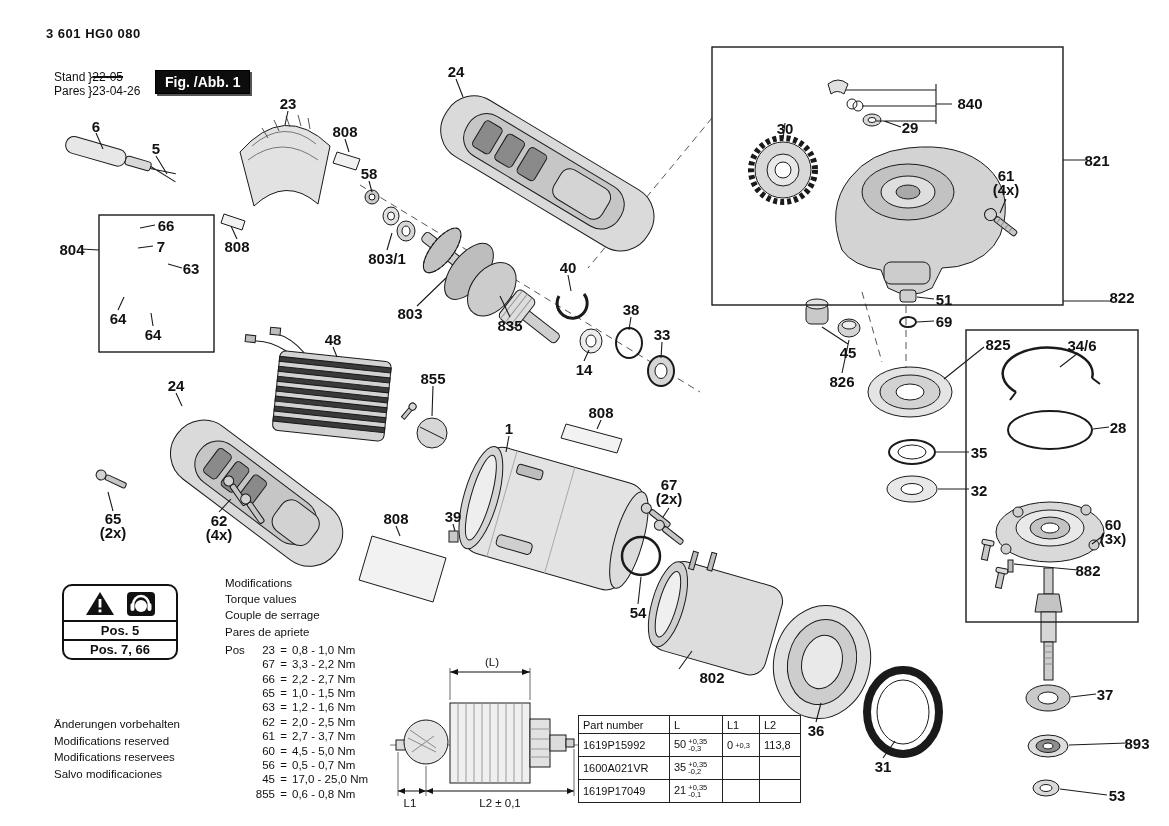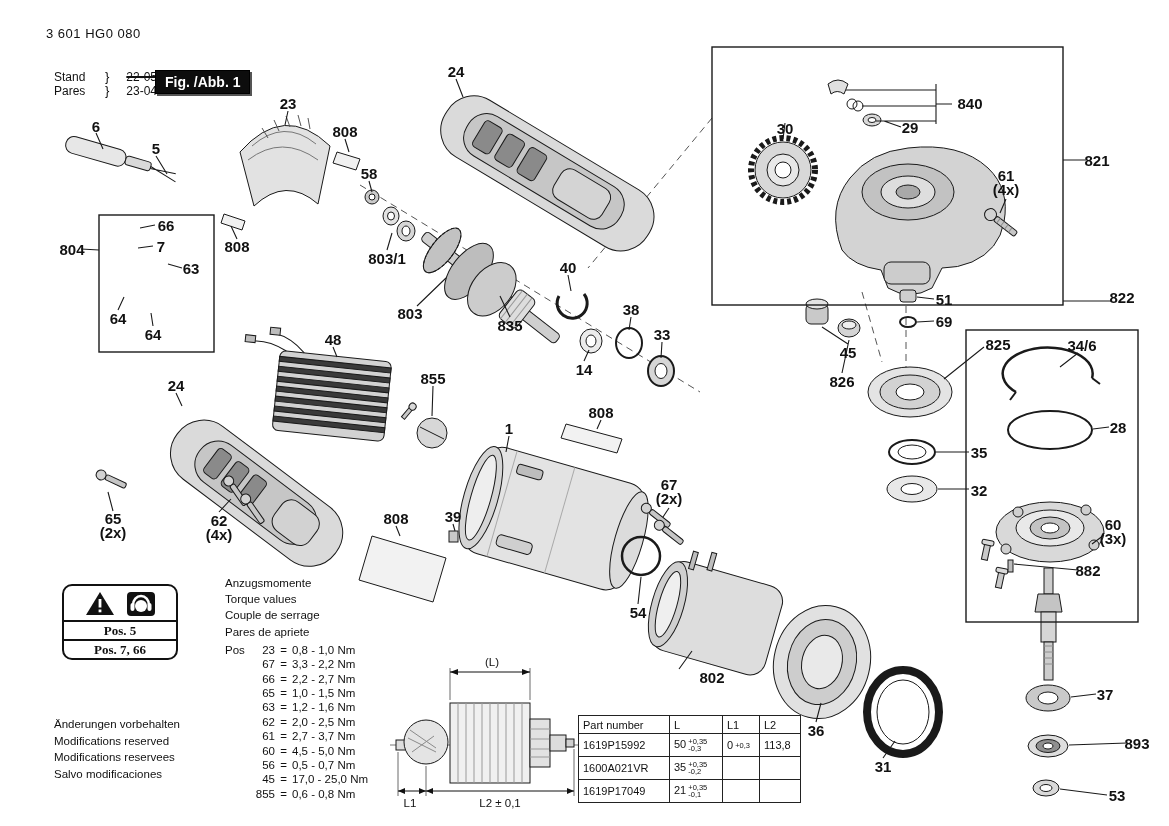--- a/index.html
+++ b/index.html
@@ -4,34 +4,34 @@
 <style>
   html,body{margin:0;padding:0;background:#888;}
   .page{position:relative;width:1169px;height:826px;background:#ffffff;overflow:hidden;
         font-family:"Liberation Sans",sans-serif;color:#111;}
   .scene{position:absolute;left:0;top:0;}
 
   .lbl{position:absolute;transform:translate(-50%,-50%);font-weight:bold;font-size:15px;
        line-height:15px;text-align:center;white-space:nowrap;}
   .lbl.two span{display:block;line-height:14px;}
 
-  .docnum{position:absolute;left:46px;top:26px;font-size:13px;letter-spacing:.5px;}
+  .docnum{position:absolute;left:46px;top:26px;font-size:13px;letter-spacing:.5px;font-weight:bold;}
   .rev{position:absolute;left:54px;top:70px;font-size:12px;line-height:14px;}
-  .rev .si-row{display:flex;gap:17px;align-items:center;}
+  .rev .si-row{display:flex;gap:0;align-items:center;}
   .rev .si-l{width:34px;}
   .rev .si-b{font-size:13px;}
   .strike{text-decoration:line-through;text-decoration-thickness:1.5px;}
   .figbox{position:absolute;left:155px;top:70px;background:#0d0d0d;color:#fff;font-weight:bold;
           font-size:14px;padding:3px 9px;border:1px solid #000;box-shadow:2px 2px 0 #555;}
 
   .warnbox{position:absolute;left:62px;top:584px;width:112px;border:2px solid #111;border-radius:10px;
            background:#fff;overflow:hidden;}
   .wb-icons{display:flex;justify-content:center;align-items:center;gap:10px;padding:4px 0 3px 0;
             border-bottom:2px solid #111;}
-  .wb-row{font-weight:bold;font-size:13px;text-align:center;line-height:17px;font-family:Liberation Serif, serif;}
+  .wb-row{font-weight:bold;font-size:13px;text-align:center;line-height:17px;}
   .wb-row.mid{border-bottom:2px solid #111;}
 
   .notes{position:absolute;left:54px;top:716px;font-size:11.5px;line-height:16.5px;}
 
   .torque{position:absolute;left:225px;top:575px;font-size:11.5px;}
   .tq-title{line-height:16.2px;}
   .tq-rows{margin-top:3px;}
   .tq-row{display:flex;line-height:14.4px;align-items:flex-end;}
   .tq-prefix{width:26px;}
   .tq-pos{width:24px;text-align:right;}
@@ -455,21 +455,21 @@
   </div>
 
   <div class="notes">
     <div>Änderungen vorbehalten</div>
     <div>Modifications reserved</div>
     <div>Modifications reservees</div>
     <div>Salvo modificaciones</div>
   </div>
 
   <div class="torque">
-    <div class="tq-title">Anzugsmomente</div>
+    <div class="tq-title">Modifications</div>
     <div class="tq-title">Torque values</div>
     <div class="tq-title">Couple de serrage</div>
     <div class="tq-title">Pares de apriete</div>
     <div class="tq-rows">
       <div class="tq-row">
         <span class="tq-prefix">Pos</span>
         <span class="tq-pos">23</span>
         <span class="tq-eq">=</span>
         <span class="tq-val">0,8 - 1,0 Nm</span>
       </div>

